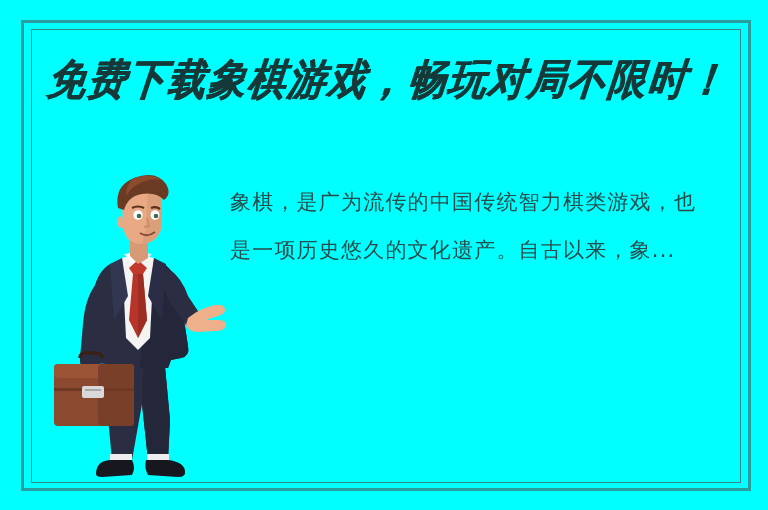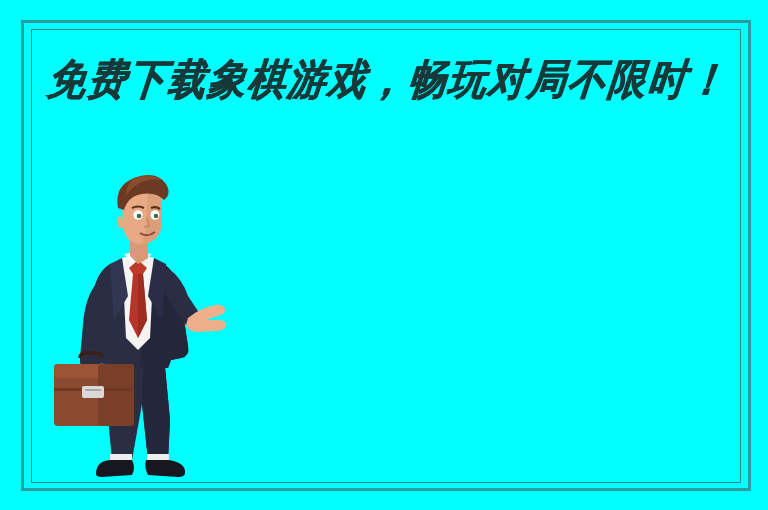--- a/index.html
+++ b/index.html
@@ -89,20 +89,21 @@
 </head>
 <body>
 
 <div id="poster">
 
   <div class="border-outer"></div>
   <div class="border-inner"></div>
 
   <div class="headline">免费下载象棋游戏，畅玩对局不限时！</div>
 
+  <div class="body-text">象棋，是广为流传的中国传统智力棋类游戏，也是一项历史悠久的文化遗产。自古以来，象...</div>
 
   <div class="figure">
     <svg viewBox="0 0 176 318" xmlns="http://www.w3.org/2000/svg">
 
       <path d="M55 188 L112 188 L118 252 L116 292 L96 292 L90 236 L80 292 L60 292 L56 250 Z" fill="#2b2e42"></path>
       <path d="M90 236 L96 292 L116 292 L118 252 L112 188 L92 188 Z" fill="#24273a"></path>
 
       <rect x="58" y="286" width="22" height="9" fill="#eeeeee"></rect>
       <rect x="95" y="286" width="22" height="9" fill="#eeeeee"></rect>
 

